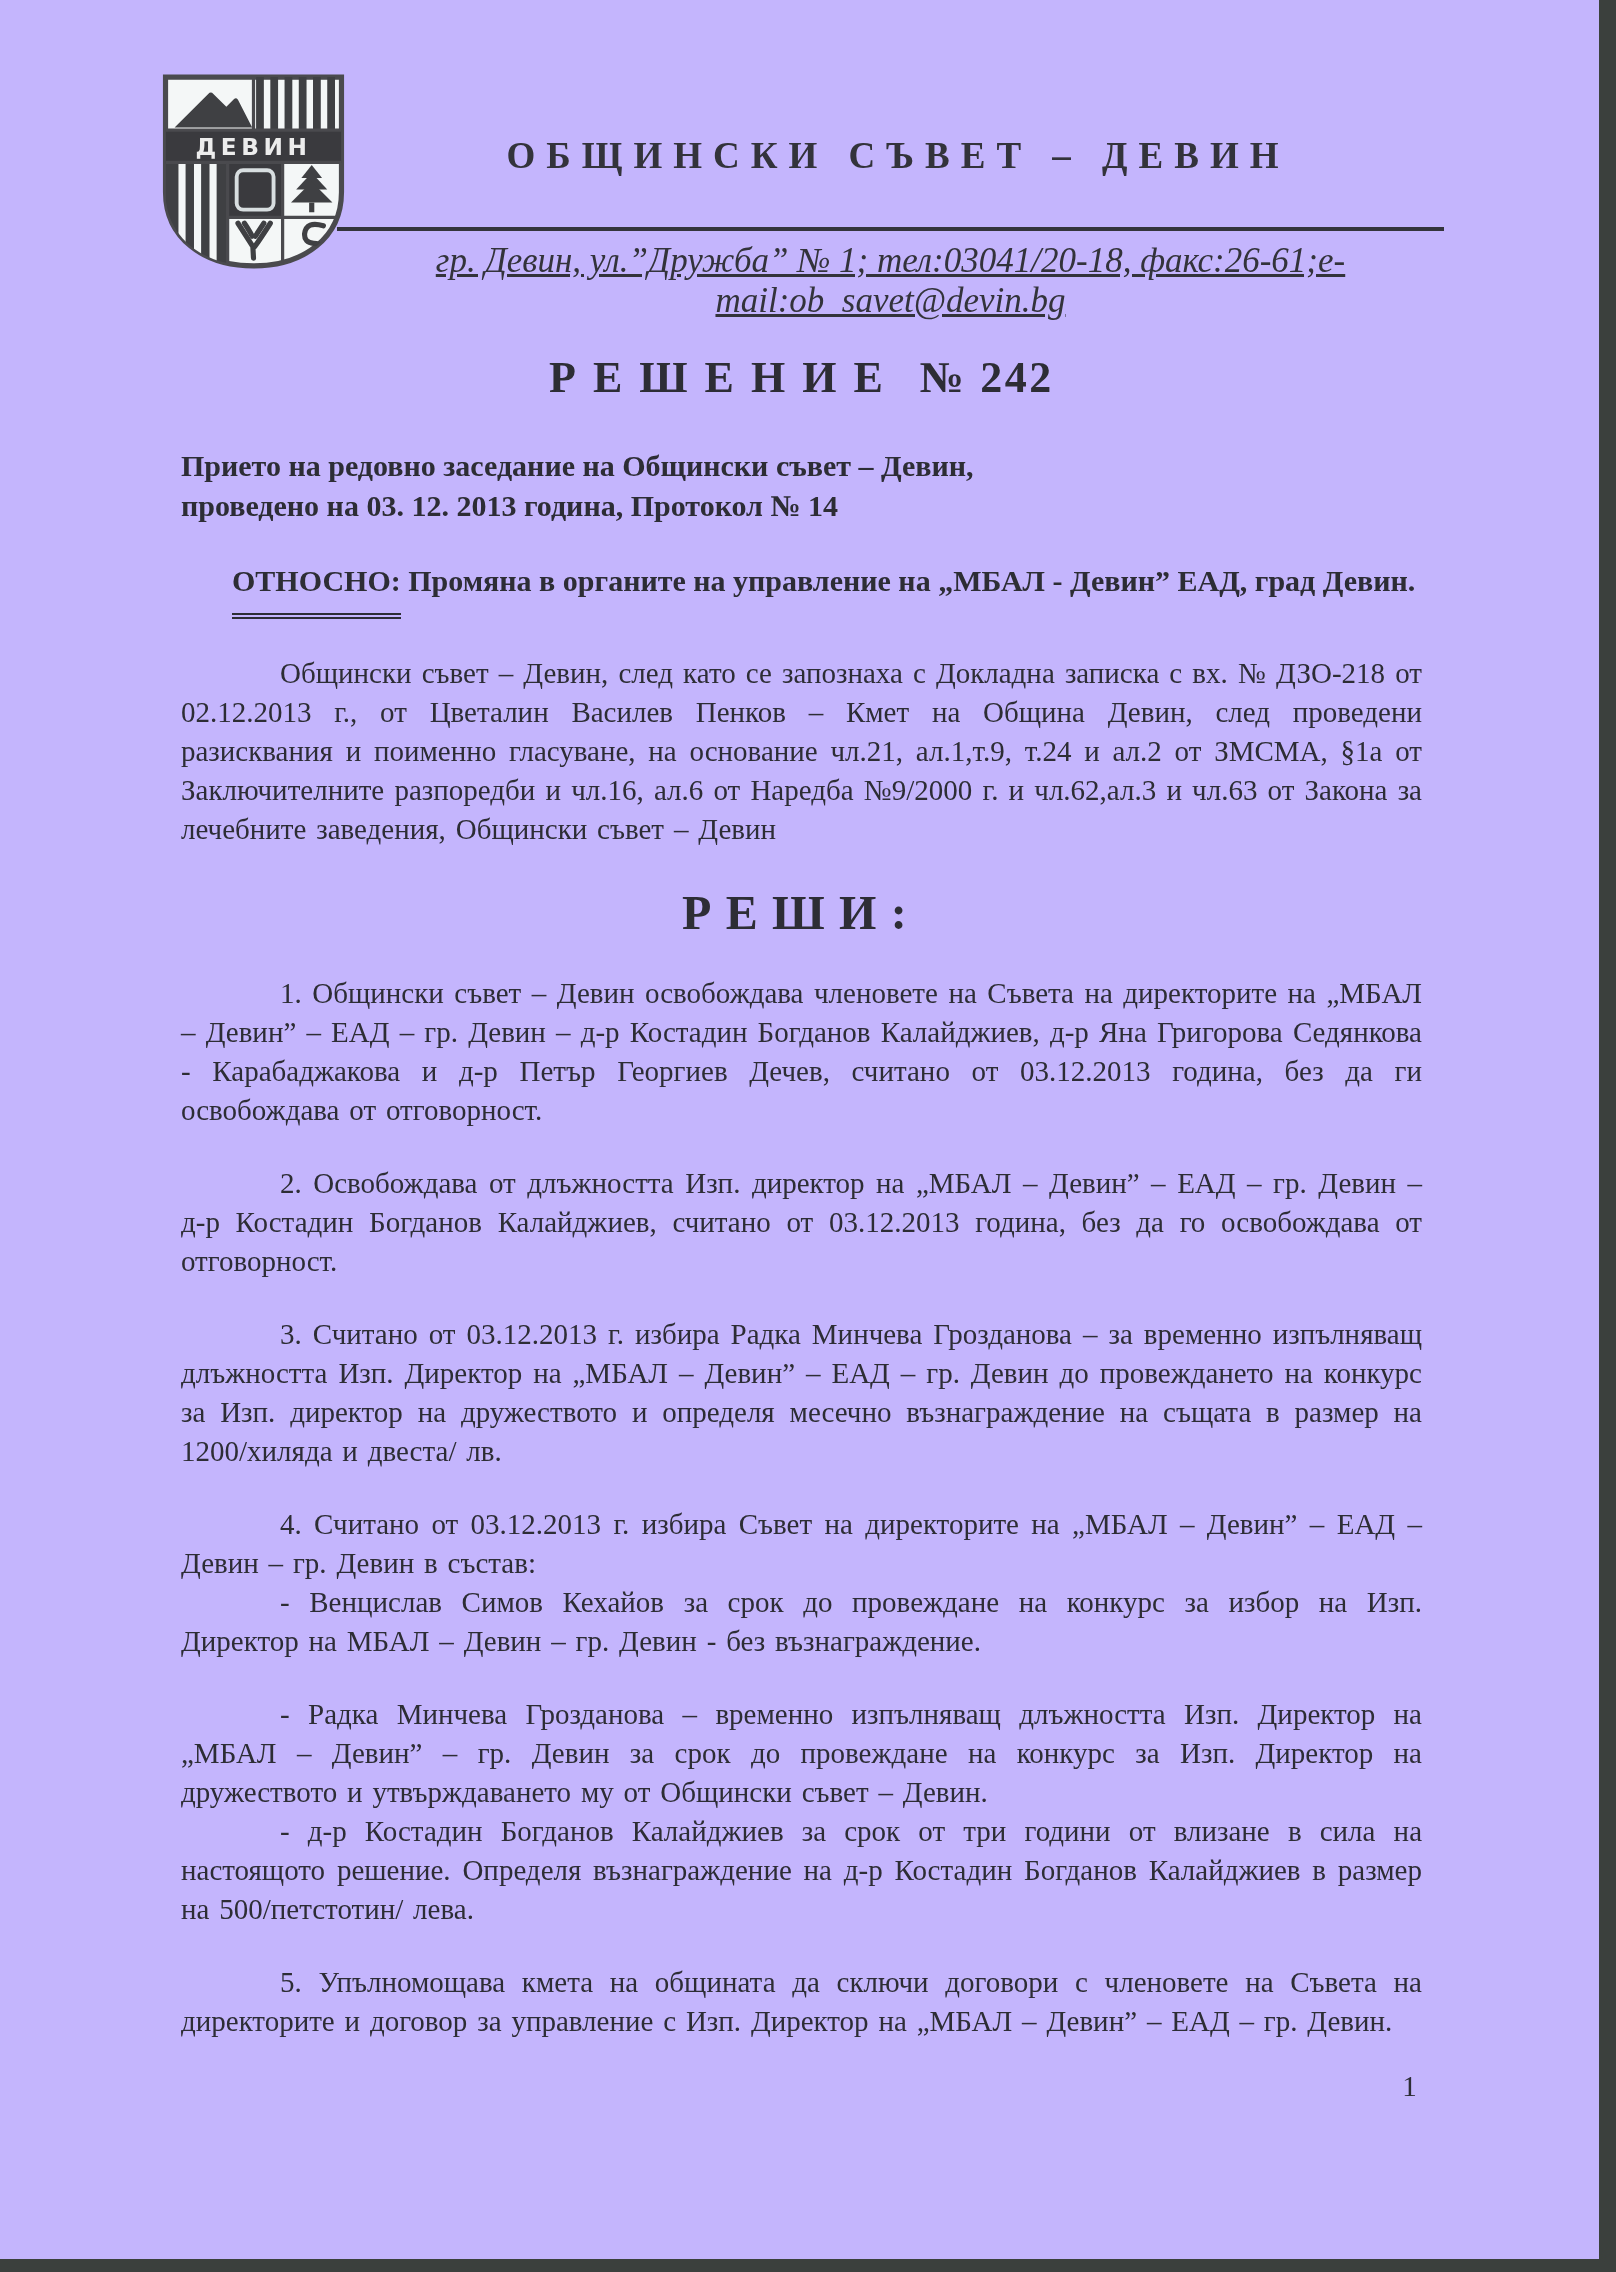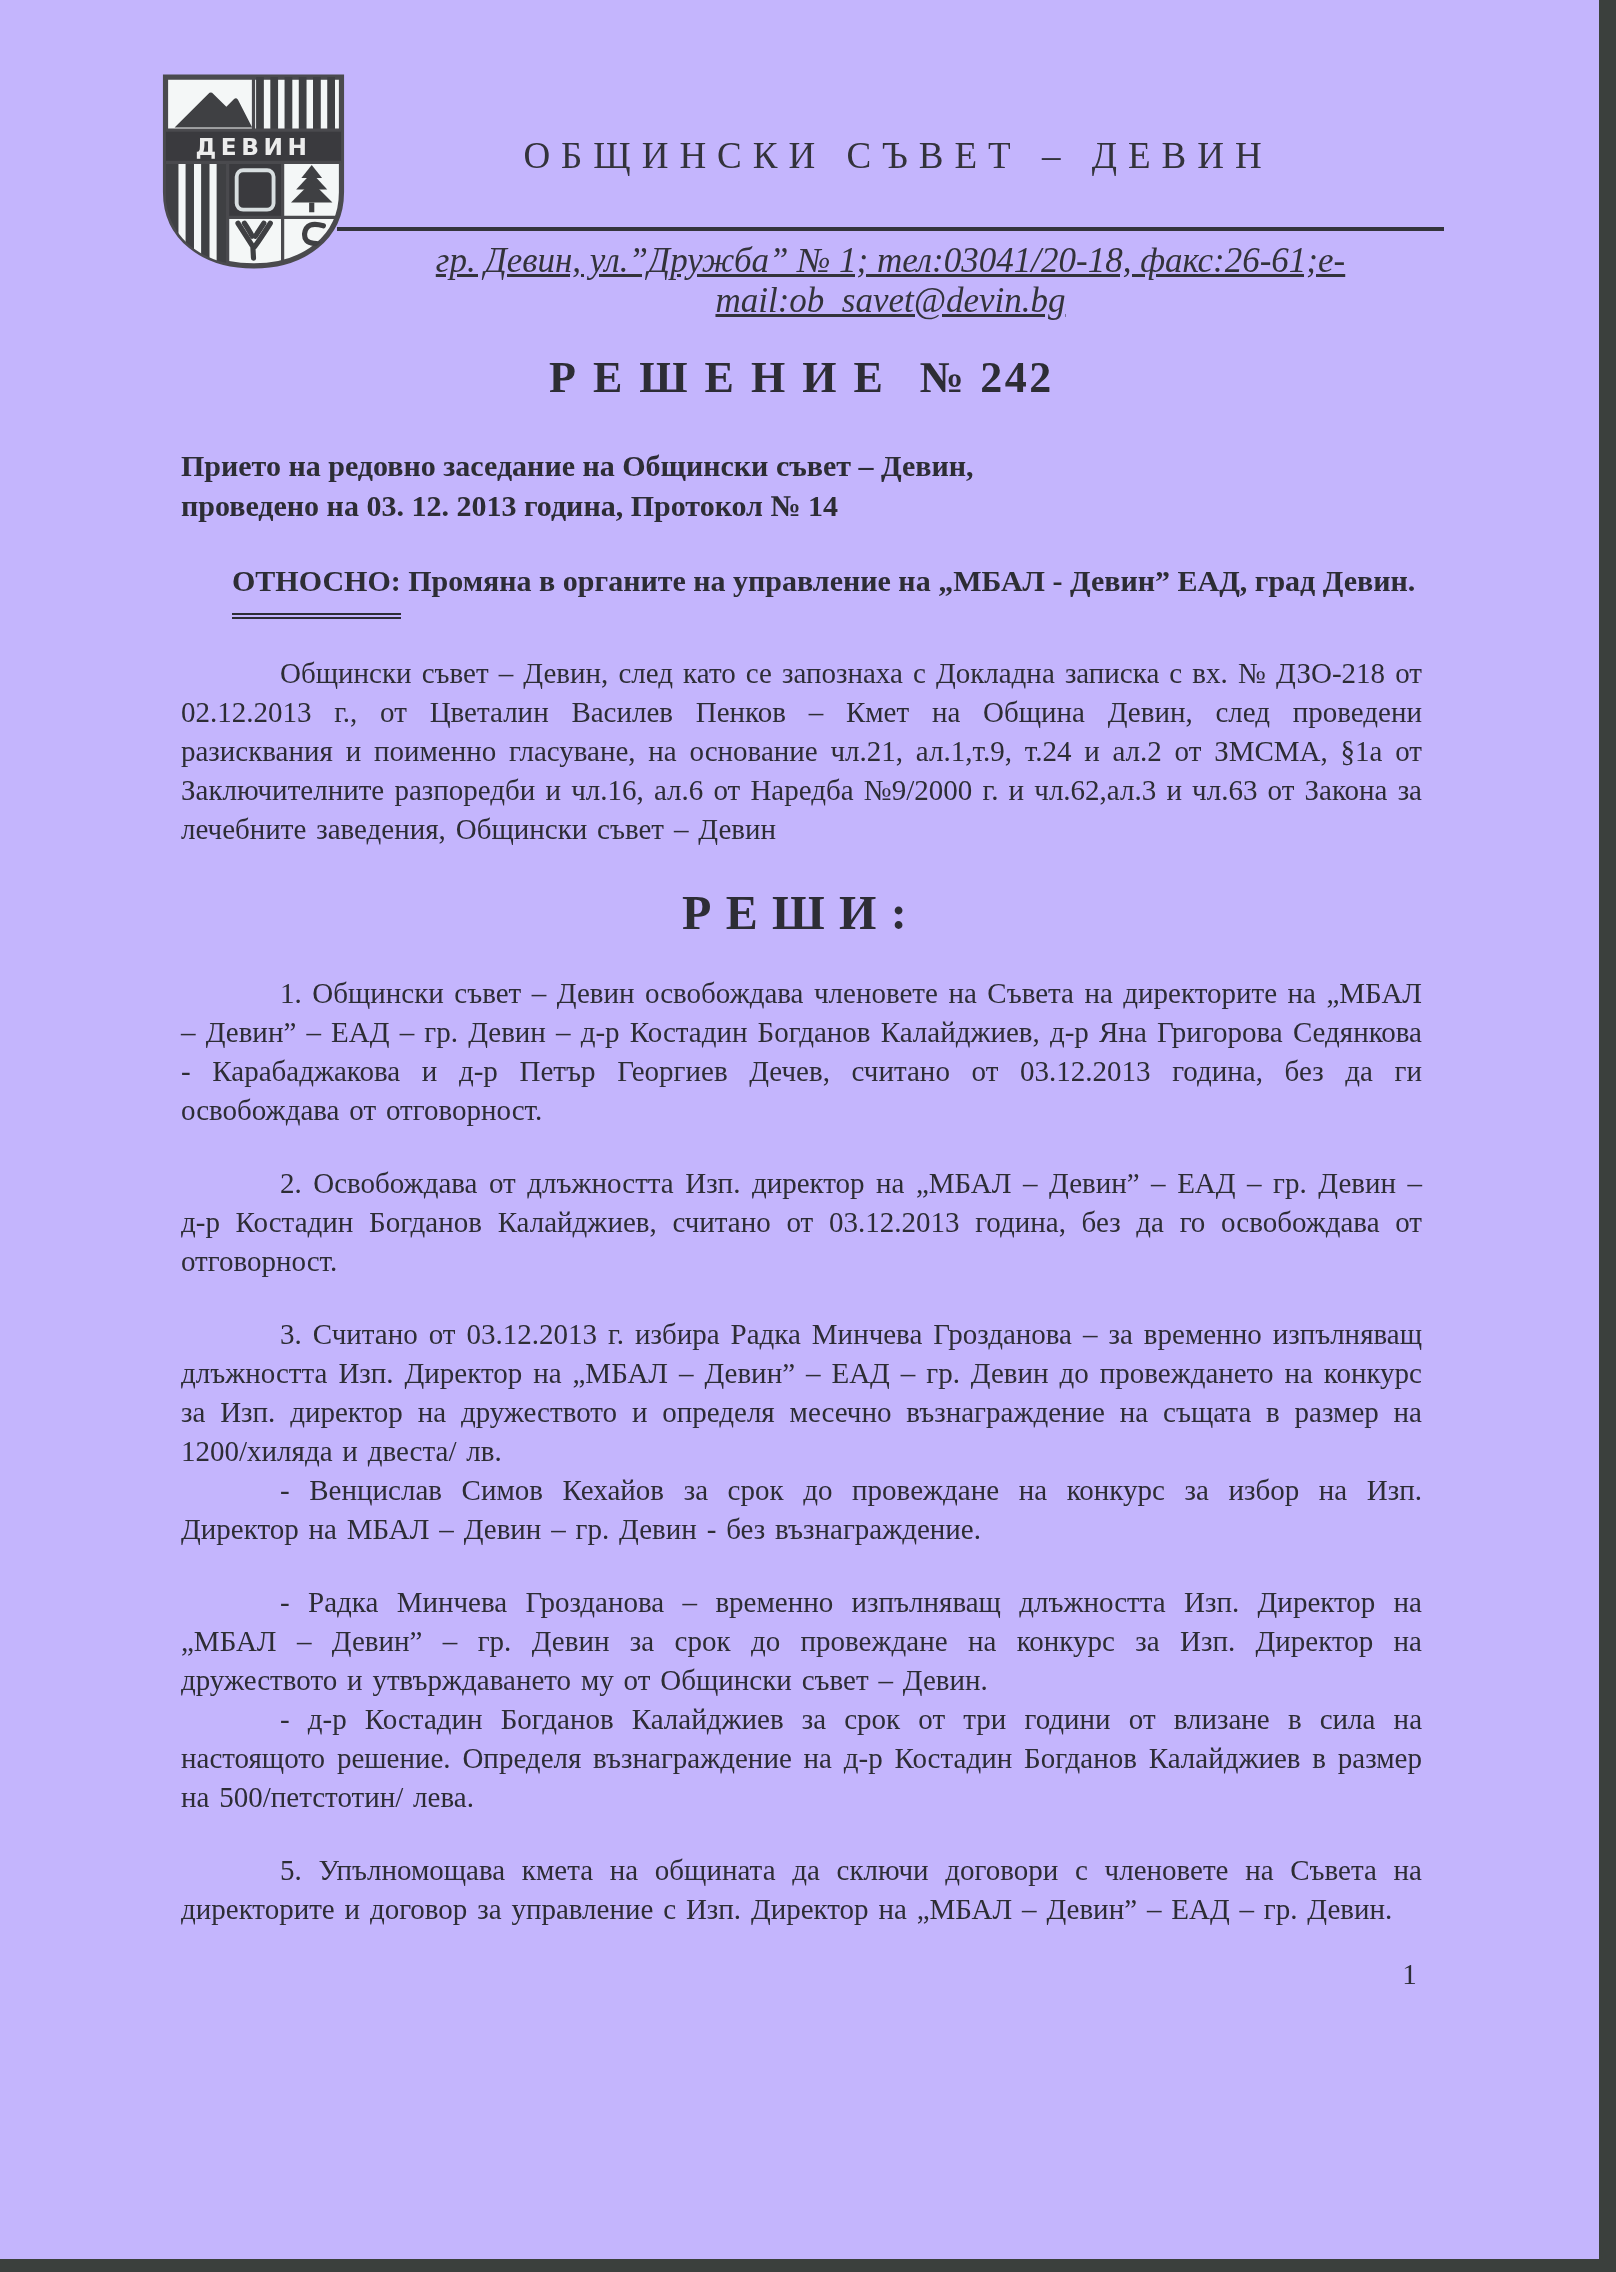--- a/index.html
+++ b/index.html
@@ -12,21 +12,21 @@
     font-family:"Liberation Serif","DejaVu Serif",serif;
     border-right:17px solid #3b403d;
     border-bottom:14.3px solid #3b403d;
     overflow:hidden;
   }
   
   .emblem{ position:absolute; left:155px; top:68px; width:197px; height:207px; }
   .emblem svg{ width:100%; height:100%; display:block; }
   .org-name{
     position:absolute; left:361px; top:134px; width:1074px;
-    text-align:center; font-size:37px; font-weight:normal;
+    text-align:center; font-size:37px; font-weight:bold;
     letter-spacing:11px; white-space:nowrap; color:#33333b;
   }
   .header-rule{
     position:absolute; left:337px; top:227px; width:1107px; height:3.9px;
     background:#34343c;
   }
   .address{
     position:absolute; left:337px; top:241px; width:1107px;
     text-align:center; font-style:italic; font-size:35px; color:#33333b;text-decoration:underline;
   }
@@ -153,20 +153,21 @@
     <p class="para preamble">Общински съвет – Девин, след като се запознаха с Докладна записка с вх. № ДЗО-218 от 02.12.2013 г., от Цветалин Василев Пенков – Кмет на Община Девин, след проведени разисквания и поименно гласуване, на основание чл.21, ал.1,т.9, т.24 и ал.2 от ЗМСМА, §1а от Заключителните разпоредби и чл.16, ал.6 от Наредба №9/2000 г. и чл.62,ал.3 и чл.63 от Закона за лечебните заведения, Общински съвет – Девин</p>
 
     <h3 class="resolved">РЕШИ:</h3>
 
     <p class="para gap">1. Общински съвет – Девин освобождава членовете на Съвета на директорите на „МБАЛ – Девин” – ЕАД – гр. Девин – д-р Костадин Богданов Калайджиев, д-р Яна Григорова Седянкова - Карабаджакова и д-р Петър Георгиев Дечев, считано от 03.12.2013 година, без да ги освобождава от отговорност.</p>
 
     <p class="para gap">2. Освобождава от длъжността Изп. директор на „МБАЛ – Девин” – ЕАД – гр. Девин – д-р Костадин Богданов Калайджиев, считано от 03.12.2013 година, без да го освобождава от отговорност.</p>
 
     <p class="para gap">3. Считано от 03.12.2013 г. избира Радка Минчева Грозданова – за временно изпълняващ длъжността Изп. Директор на „МБАЛ – Девин” – ЕАД – гр. Девин до провеждането на конкурс за Изп. директор на дружеството и определя месечно възнаграждение на същата в размер на 1200/хиляда и двеста/ лв.</p>
 
+    <p class="para gap">4. Считано от 03.12.2013 г. избира Съвет на директорите на „МБАЛ – Девин” – ЕАД – Девин – гр. Девин в състав:</p>
 
     <p class="para">- Венцислав Симов Кехайов за срок до провеждане на конкурс за избор на Изп. Директор на МБАЛ – Девин – гр. Девин - без възнаграждение.</p>
 
     <p class="para gap">- Радка Минчева Грозданова – временно изпълняващ длъжността Изп. Директор на „МБАЛ – Девин” – гр. Девин за срок до провеждане на конкурс за Изп. Директор на дружеството и утвърждаването му от Общински съвет – Девин.</p>
 
     <p class="para">- д-р Костадин Богданов Калайджиев за срок от три години от влизане в сила на настоящото решение. Определя възнаграждение на д-р Костадин Богданов Калайджиев  в размер на 500/петстотин/ лева.</p>
 
     <p class="para gap">5. Упълномощава кмета на общината да сключи договори с членовете на Съвета на директорите и договор за управление с Изп. Директор на „МБАЛ – Девин” – ЕАД – гр. Девин.</p>
 
     <div class="page-number">1</div>

